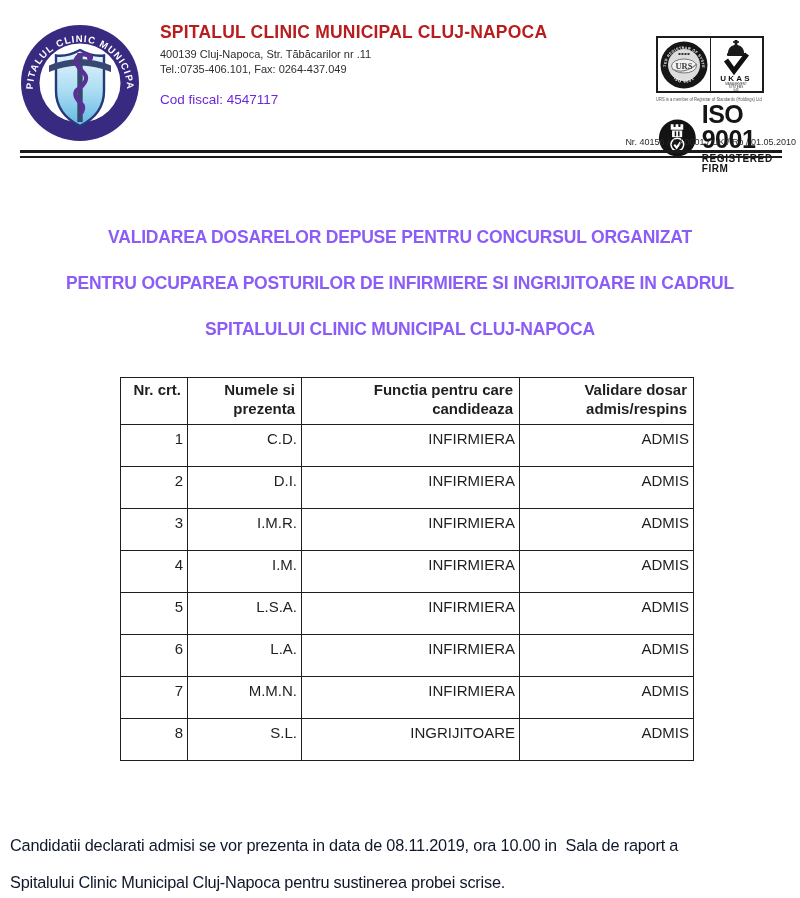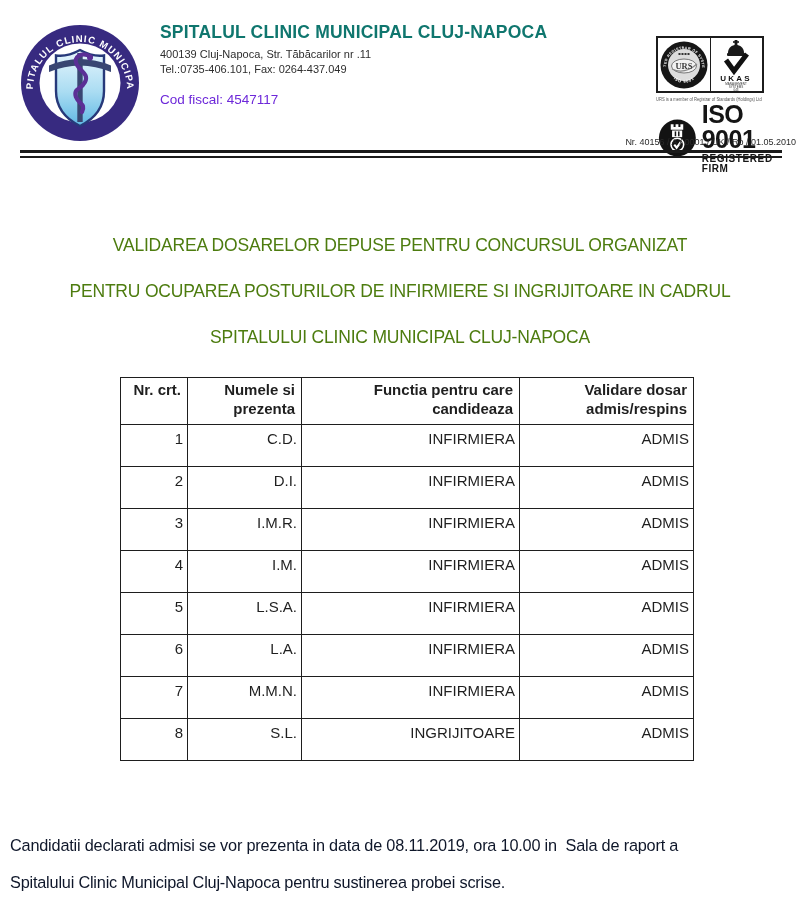--- a/index.html
+++ b/index.html
@@ -2,42 +2,42 @@
 <html><head>
 <meta charset="utf-8">
 <style>
   html,body{margin:0;padding:0;background:#ffffff;}
   .page{position:relative;width:800px;height:898px;background:#ffffff;overflow:hidden;
         font-family:"Liberation Sans",sans-serif;color:#1f1f1f;}
 
   
   .logo{position:absolute;left:20px;top:23px;width:120px;height:120px;}
   .org{position:absolute;left:160px;top:22px;}
-  .org h1{margin:0 0 4px 0;font-size:17.5px;font-weight:bold;color:#0f766e;letter-spacing:0.2px;}
+  .org h1{margin:0 0 4px 0;font-size:17.5px;font-weight:bold;color:#b91c1c;letter-spacing:0.2px;}
   .org .line{font-size:11px;line-height:15.3px;color:#2e2e2e;white-space:pre;}
   .org .fiscal{margin-top:14px;font-size:13.5px;color:#6d28d9;}
 
   .certbox{position:absolute;left:656px;top:36px;width:108px;height:57px;
            border:2px solid #1c1c1c;display:flex;background:#fff;box-sizing:border-box;}
   .certbox .half{flex:1;display:flex;align-items:center;justify-content:center;}
   .certbox .half + .half{border-left:1.5px solid #1c1c1c;}
   .member-note{position:absolute;left:656px;top:96px;width:150px;font-size:5px;color:#555;
                white-space:nowrap;transform:scaleX(0.82);transform-origin:left;}
   .iso-row{position:absolute;left:658px;top:102px;display:flex;align-items:center;gap:5px;}
   .iso-words{display:flex;flex-direction:column;line-height:1;}
   .iso-title{font-size:25px;font-weight:900;letter-spacing:-0.5px;color:#151515;}
   .iso-sub{font-size:10px;font-weight:bold;letter-spacing:0.6px;color:#151515;margin-top:2px;}
   .regnr{position:absolute;right:4px;top:137px;font-size:9px;color:#2a2a2a;white-space:nowrap;}
   .rule{position:absolute;left:20px;top:150px;width:762px;height:3px;
         border-top:3px solid #1b1b1b;border-bottom:2px solid #1b1b1b;}
 
   
   .doc-title{position:absolute;left:0;top:227px;width:100%;text-align:center;}
-  .doc-title .tl{font-size:17.5px;font-weight:normal;letter-spacing:-0.2px;color:#4d7c0f;
-                 margin:8px 0 25px 0;}
+  .doc-title .tl{font-size:17.5px;font-weight:bold;letter-spacing:-0.2px;color:#8b5cf6;
+                 margin:0 0 25px 0;}
 
   
   table.val{position:absolute;left:120px;top:377px;border-collapse:collapse;table-layout:fixed;}
   table.val th,table.val td{border:1.5px solid #1e1e1e;text-align:right;vertical-align:top;
                             font-size:15px;}
   table.val th{height:44px;padding:2px 6px 0 6px;font-weight:bold;line-height:1.28;}
   table.val td{height:36px;padding:5px 4px 0 4px;font-weight:normal;}
   .c-nr{width:67px;} .c-name{width:114px;} .c-func{width:218px;} .c-val{width:174px;}
 
   

